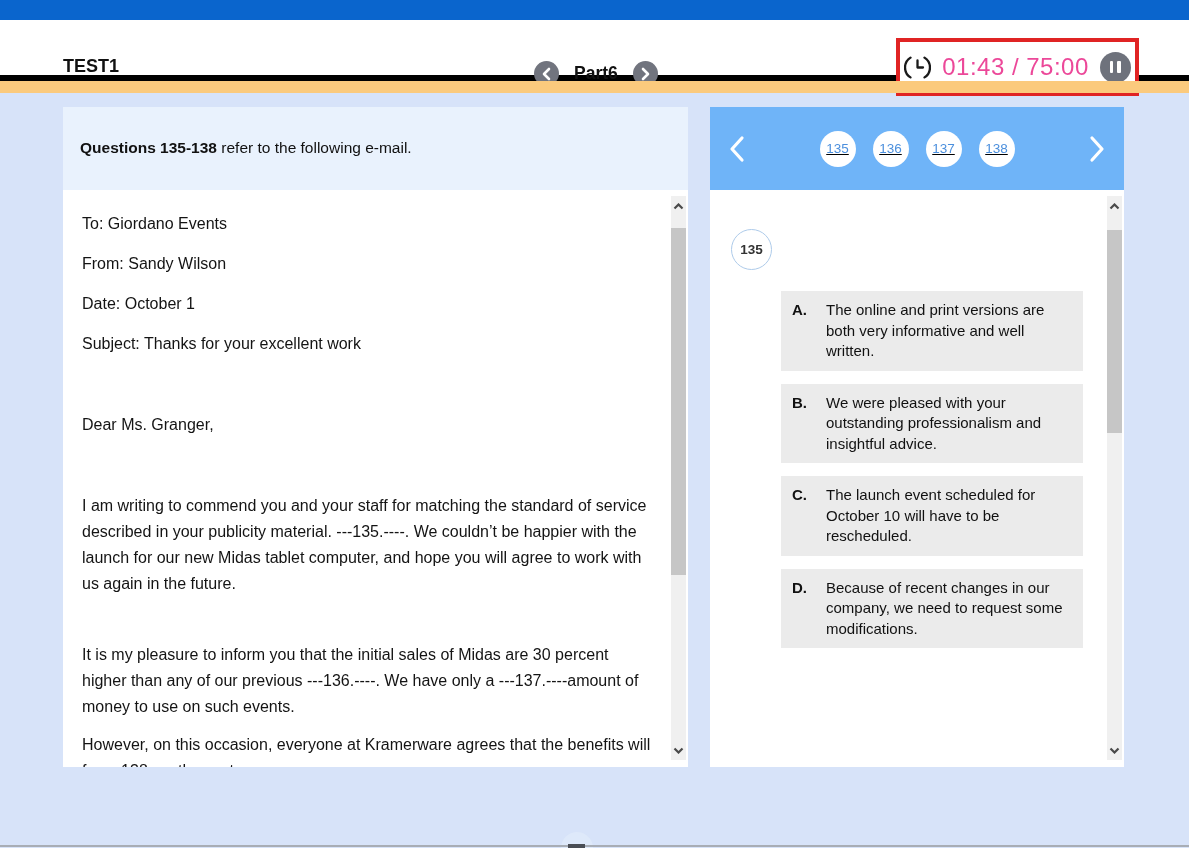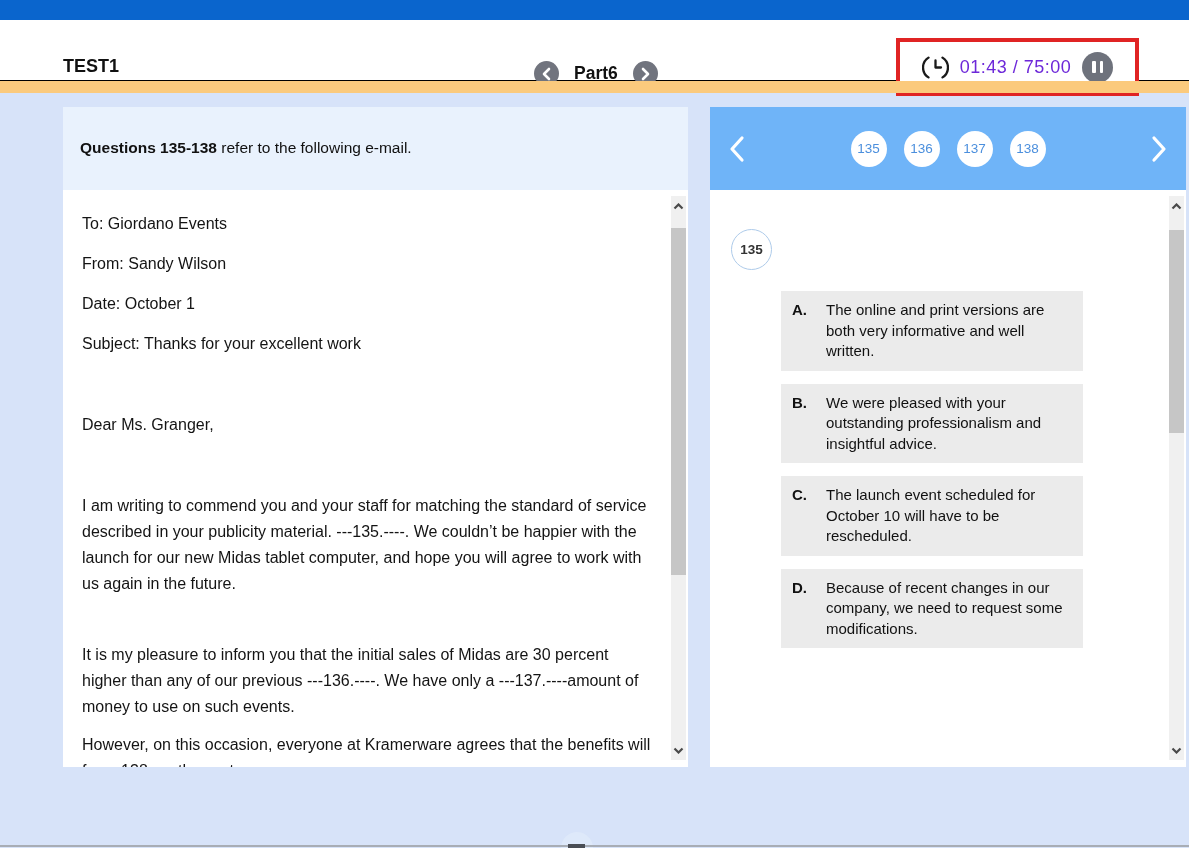--- a/index.html
+++ b/index.html
@@ -2,38 +2,38 @@
 <html><head>
 <meta charset="utf-8">
 <style>
   html,body{margin:0;padding:0;width:1189px;height:848px;overflow:hidden;
     font-family:"Liberation Sans", sans-serif;background:#d7e3f9;position:relative;}
   *{box-sizing:border-box;}
 
   
   .topbar{position:absolute;left:0;top:0;width:1189px;height:20px;background:#0a65cd;}
   .header{position:absolute;left:0;top:20px;width:1189px;height:61px;background:#ffffff;
-    border-bottom:1px solid #000000;}
+    border-bottom:6px solid #000000;}
   .test-title{position:absolute;left:63px;top:36px;font-size:18px;font-weight:bold;color:#111;}
   .part-nav{position:absolute;left:534px;top:35px;display:flex;align-items:center;}
   .circle-btn{width:25px;height:25px;border-radius:50%;background:#71747e;display:flex;
     align-items:center;justify-content:center;cursor:pointer;}
   .part-label{font-size:17.5px;font-weight:bold;color:#111;margin:8px 15px;}
   .timer-box{position:absolute;left:896px;top:18px;width:243px;height:58px;background:#fff;
     border:4px solid #e02424;display:flex;align-items:center;justify-content:center;gap:11px;}
-  .timer-text{font-size:18px;color:#6d28d9;letter-spacing:0.5px;}
+  .timer-text{font-size:24px;color:#ec4899;letter-spacing:0.5px;}
   .pause-btn{width:31px;height:31px;border-radius:50%;background:#6e727c;display:flex;
     align-items:center;justify-content:center;gap:4px;cursor:pointer;}
   .pause-btn span{display:block;width:3.5px;height:12px;background:#fff;border-radius:1px;}
   .accent-strip{position:absolute;left:0;top:81px;width:1189px;height:12px;background:#fbca7d;}
 
   
   .card{position:absolute;top:107px;height:660px;background:#ffffff;}
   .left-card{left:63px;width:625px;}
-  .right-card{left:710px;width:476px;}
+  .right-card{left:710px;width:414px;text-decoration:underline;}
 
   .left-card-header{height:83px;background:#e9f2fd;padding:32px 17px 0 17px;
     font-size:15.5px;color:#111;}
   .left-card-header b{font-weight:bold;}
 
   .left-card-body{position:absolute;left:0;top:83px;width:609px;height:577px;overflow:hidden;
     padding:21px 18px 0 19px;font-size:16px;line-height:26px;color:#141414;}
   .left-card-body p{margin:0;}
   .mb-line{margin-bottom:14px !important;}
   .mb-big{margin-bottom:55px !important;}

